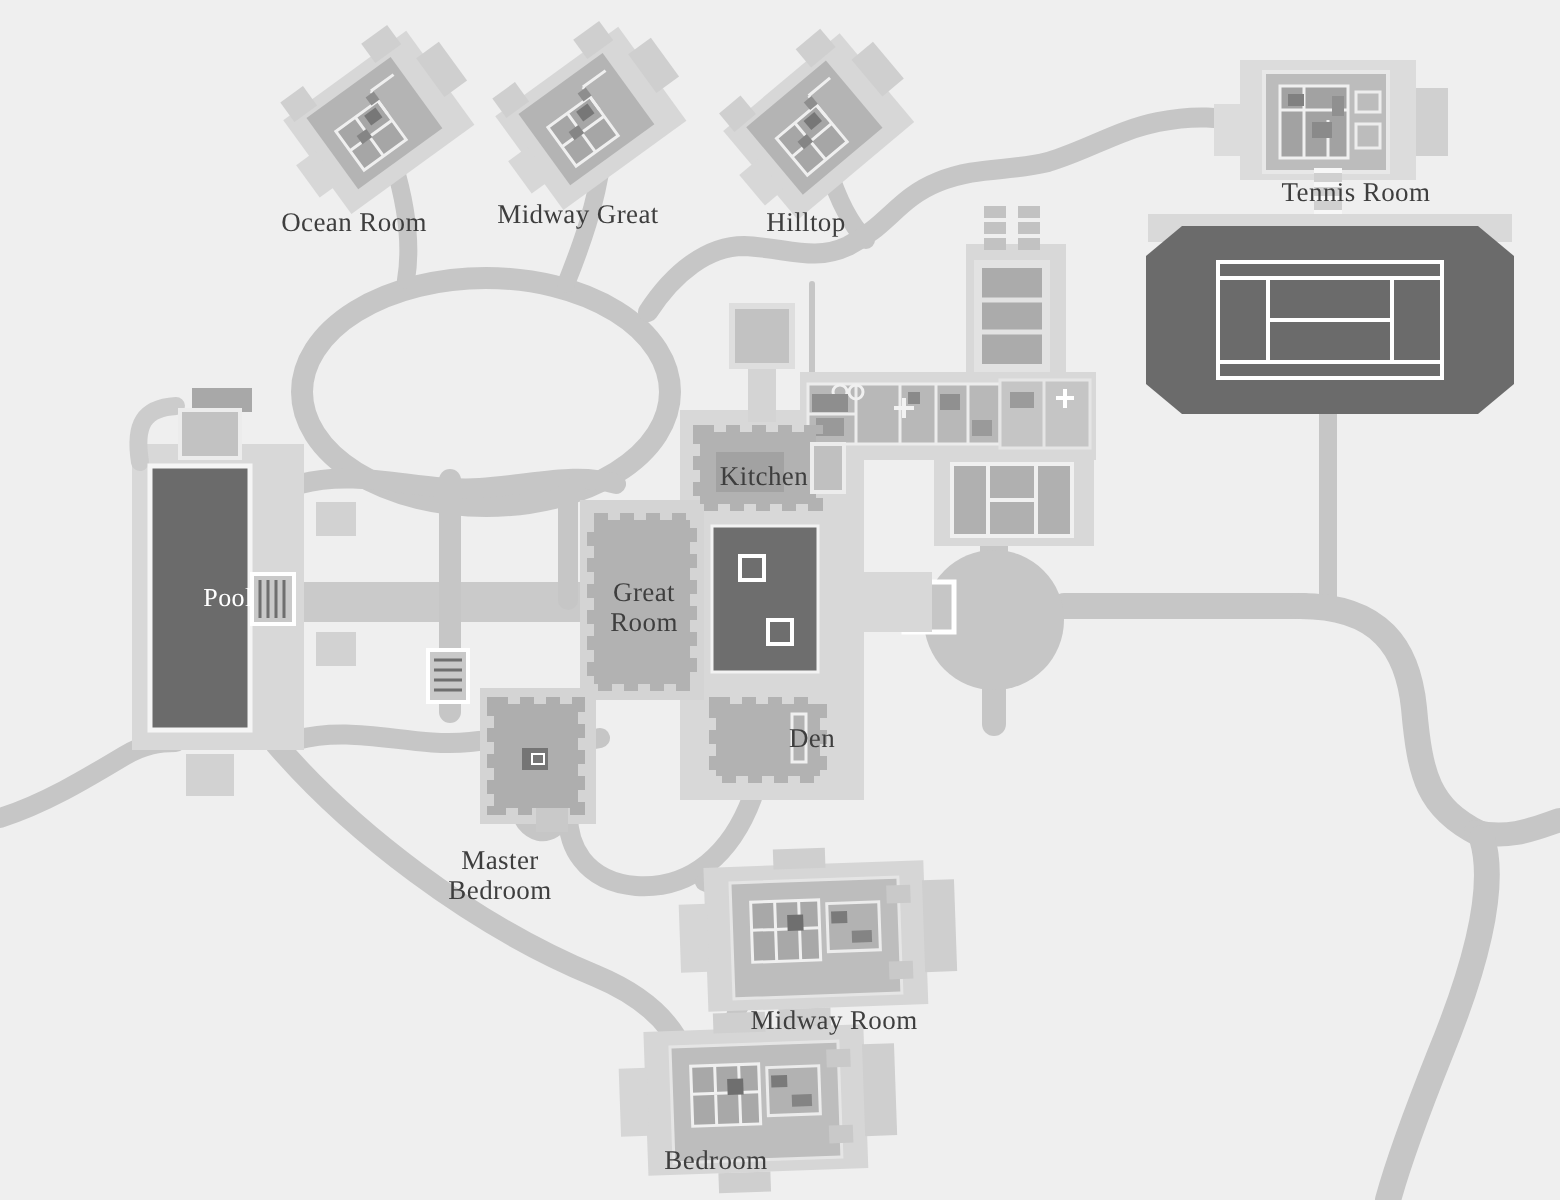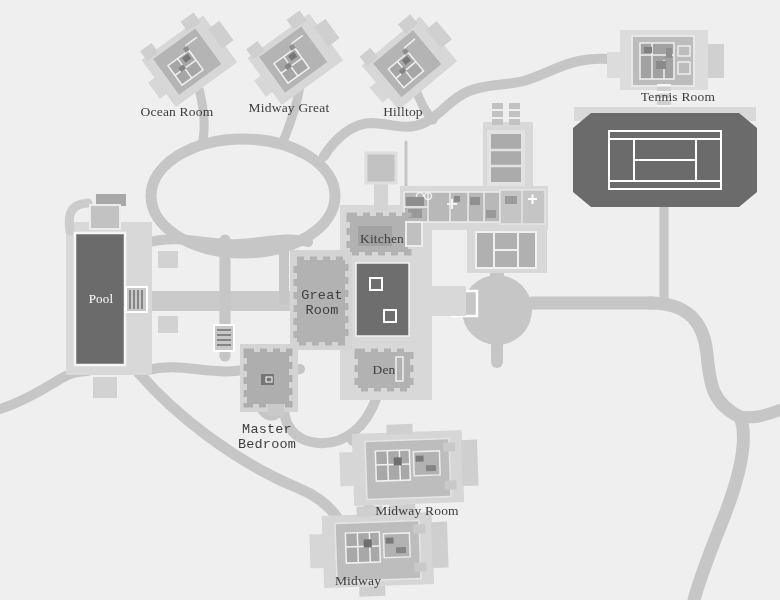--- a/index.html
+++ b/index.html
@@ -18,22 +18,22 @@
   #stage{
     position:relative;width:780px;height:600px;background:var(--bg);
     overflow:hidden;
   }
   #map-svg{position:absolute;left:0;top:0;}
   .map-label{
     position:absolute;transform:translate(-50%,-50%);
     color:var(--label);font-size:13.5px;line-height:1.08;
     text-align:center;white-space:nowrap;letter-spacing:.2px;
   }
-  .map-label.wrap{white-space:normal;font-family:Liberation Mono, monospace;}
-  .map-label.on-dark{color:var(--white);font-size:13px;}
+  .map-label.wrap{white-space:normal;}
+  .map-label.on-dark{color:var(--white);font-size:13px;margin-left:13px;}
 </style>
 </head>
 <body>
 
 <div id="stage">
 
 <svg id="map-svg" width="780" height="600" viewBox="0 0 780 600">
 
   <defs>
 
@@ -262,21 +262,21 @@
 <div class="map-label" style="left:403px;top:112px">Hilltop</div>
 
 <div class="map-label" style="left:678px;top:97px">Tennis Room</div>
 
 <div class="map-label on-dark" style="left:101px;top:299px">Pool</div>
 
 <div class="map-label" style="left:382px;top:239px">Kitchen</div>
 
 <div class="map-label wrap" style="left:322px;top:304px;width:56px">Great Room</div>
 
-<div class="map-label" style="left:384px;top:370px">Den</div>
-
-<div class="map-label wrap" style="left:267px;top:438px;width:76px">Master Bedroom</div>
+<div class="map-label" style="left:406px;top:370px">Den</div>
+
+<div class="map-label wrap" style="left:250px;top:438px;width:76px">Master Bedroom</div>
 
 <div class="map-label" style="left:417px;top:511px">Midway Room</div>
 
-<div class="map-label" style="left:358px;top:581px">Midway</div>
+<div class="map-label" style="left:358px;top:581px">Bedroom</div>
 
 </div>
 
 </body></html>

